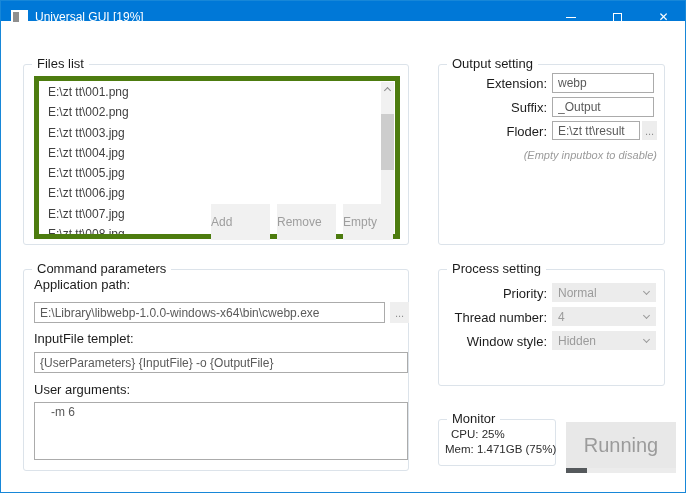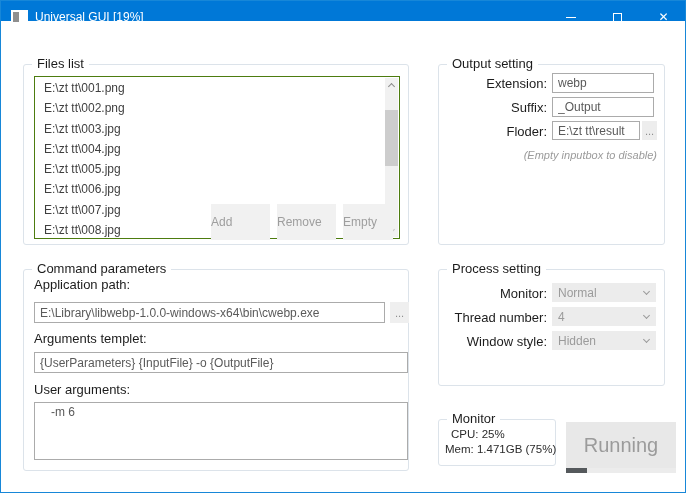--- a/index.html
+++ b/index.html
@@ -20,21 +20,21 @@
   .glyph-min { display:block; width:10px; height:1px; background:#fff; }
   .glyph-max { display:block; width:9px; height:9px; border:1px solid #fff; }
   .glyph-close { color:#fff; font-size:12px; line-height:1; }
 
   
   .groupbox { position:absolute; border:1px solid #dce3ea; border-radius:3px; background:#fff; }
   .grouplabel { position:absolute; top:-9px; left:8px; background:#fff; padding:0 5px; font-size:13px; color:#1c1c1c; white-space:nowrap; }
 
   
   #files-group { left:22px; top:63px; width:386px; height:181px; }
-  .listbox { position:absolute; left:10px; top:11px; width:366px; height:163px; border:1px solid #4d7c0f; background:#fff; overflow:hidden; }
+  .listbox { position:absolute; left:10px; top:11px; width:366px; height:163px; border:5px solid #4d7c0f; background:#fff; overflow:hidden; }
   .list-items { padding-top:1px; }
   .list-item { line-height:20.3px; padding-left:9px; font-size:12px; color:#3f3f3f; white-space:nowrap; }
   .scrollbar { position:absolute; top:1px; right:1px; width:13px; height:159px; background:#f1f1f1; }
   .sb-btn { position:absolute; left:0; width:13px; height:14px; display:flex; align-items:center; justify-content:center; }
   .sb-up { top:0; }
   .sb-down { bottom:0; }
   .chev { display:block; width:5px; height:5px; border-right:1px solid #8b8b8b; border-bottom:1px solid #8b8b8b; }
   .chev.up { transform:rotate(-135deg); margin-top:3px; }
   .chev.down { transform:rotate(45deg); margin-bottom:2px; }
   .chev.light { border-color:#c6c6c6; }
@@ -147,29 +147,29 @@
     <input class="text-input" id="folder-input" value="E:\zt tt\result" style="">
     <button class="browse-btn" id="folder-browse">...</button>
     <span class="hint">(Empty inputbox to disable)</span>
   </div>
 
   <div class="groupbox" id="command-group">
     <span class="grouplabel">Command parameters</span>
     <span class="l-label" id="apppath-label">Application path:</span>
     <input class="text-input" id="apppath-input" value="E:\Library\libwebp-1.0.0-windows-x64\bin\cwebp.exe" style="">
     <button class="browse-btn" id="apppath-browse">...</button>
-    <span class="l-label" id="argtemplet-label">Arguments templet:</span>
+    <span class="l-label" id="argtemplet-label">InputFile templet:</span>
     <input class="text-input" id="argtemplet-input" value="{UserParameters} {InputFile} -o {OutputFile}" style="">
     <span class="l-label" id="userargs-label">User arguments:</span>
     <textarea id="userargs-textarea" spellcheck="false" style="">-m 6</textarea>
   </div>
 
   <div class="groupbox" id="process-group">
     <span class="grouplabel">Process setting</span>
-    <span class="r-label" id="priority-label">Monitor:</span>
+    <span class="r-label" id="priority-label">Priority:</span>
     <div class="dropdown" id="priority-select">
       <span>Normal</span>
       <i class="dd-chev"></i>
     </div>
     <span class="r-label" id="thread-label">Thread number:</span>
     <div class="dropdown" id="thread-select">
       <span>4</span>
       <i class="dd-chev"></i>
     </div>
     <span class="r-label" id="winstyle-label">Window style:</span>

